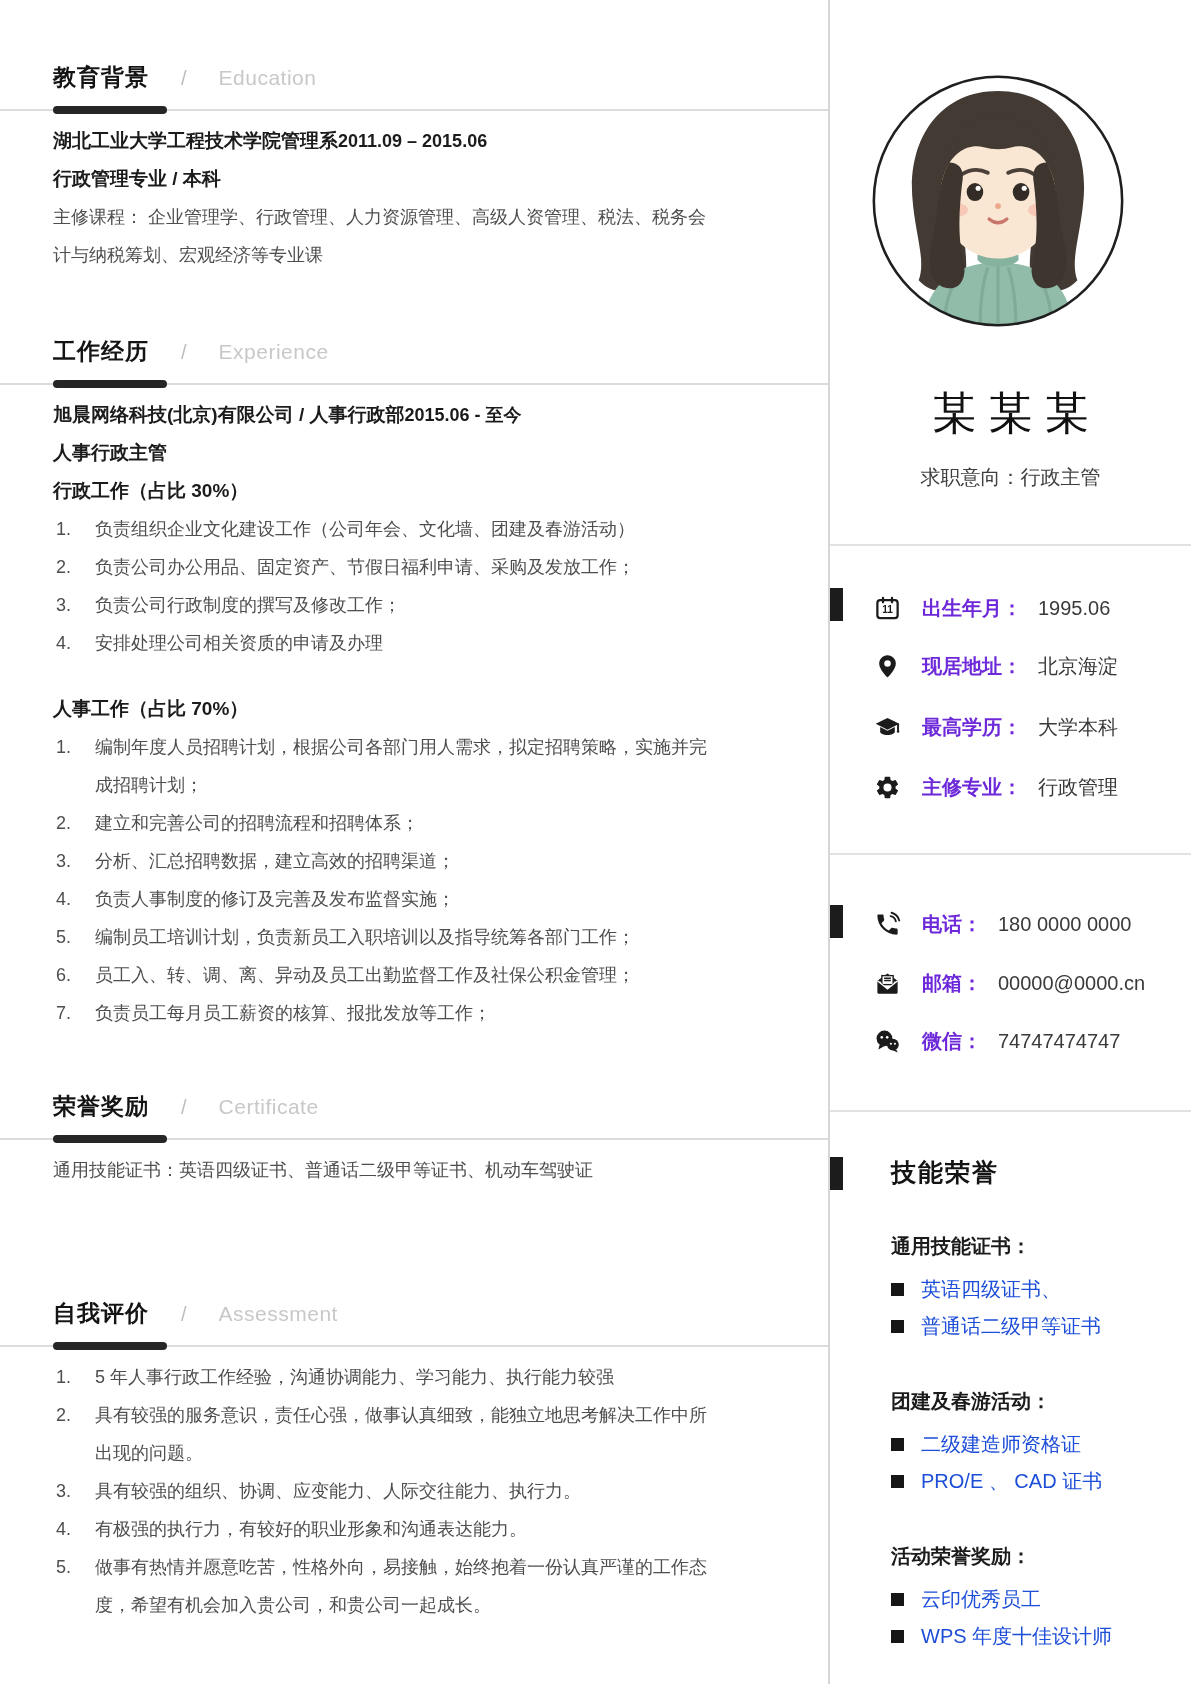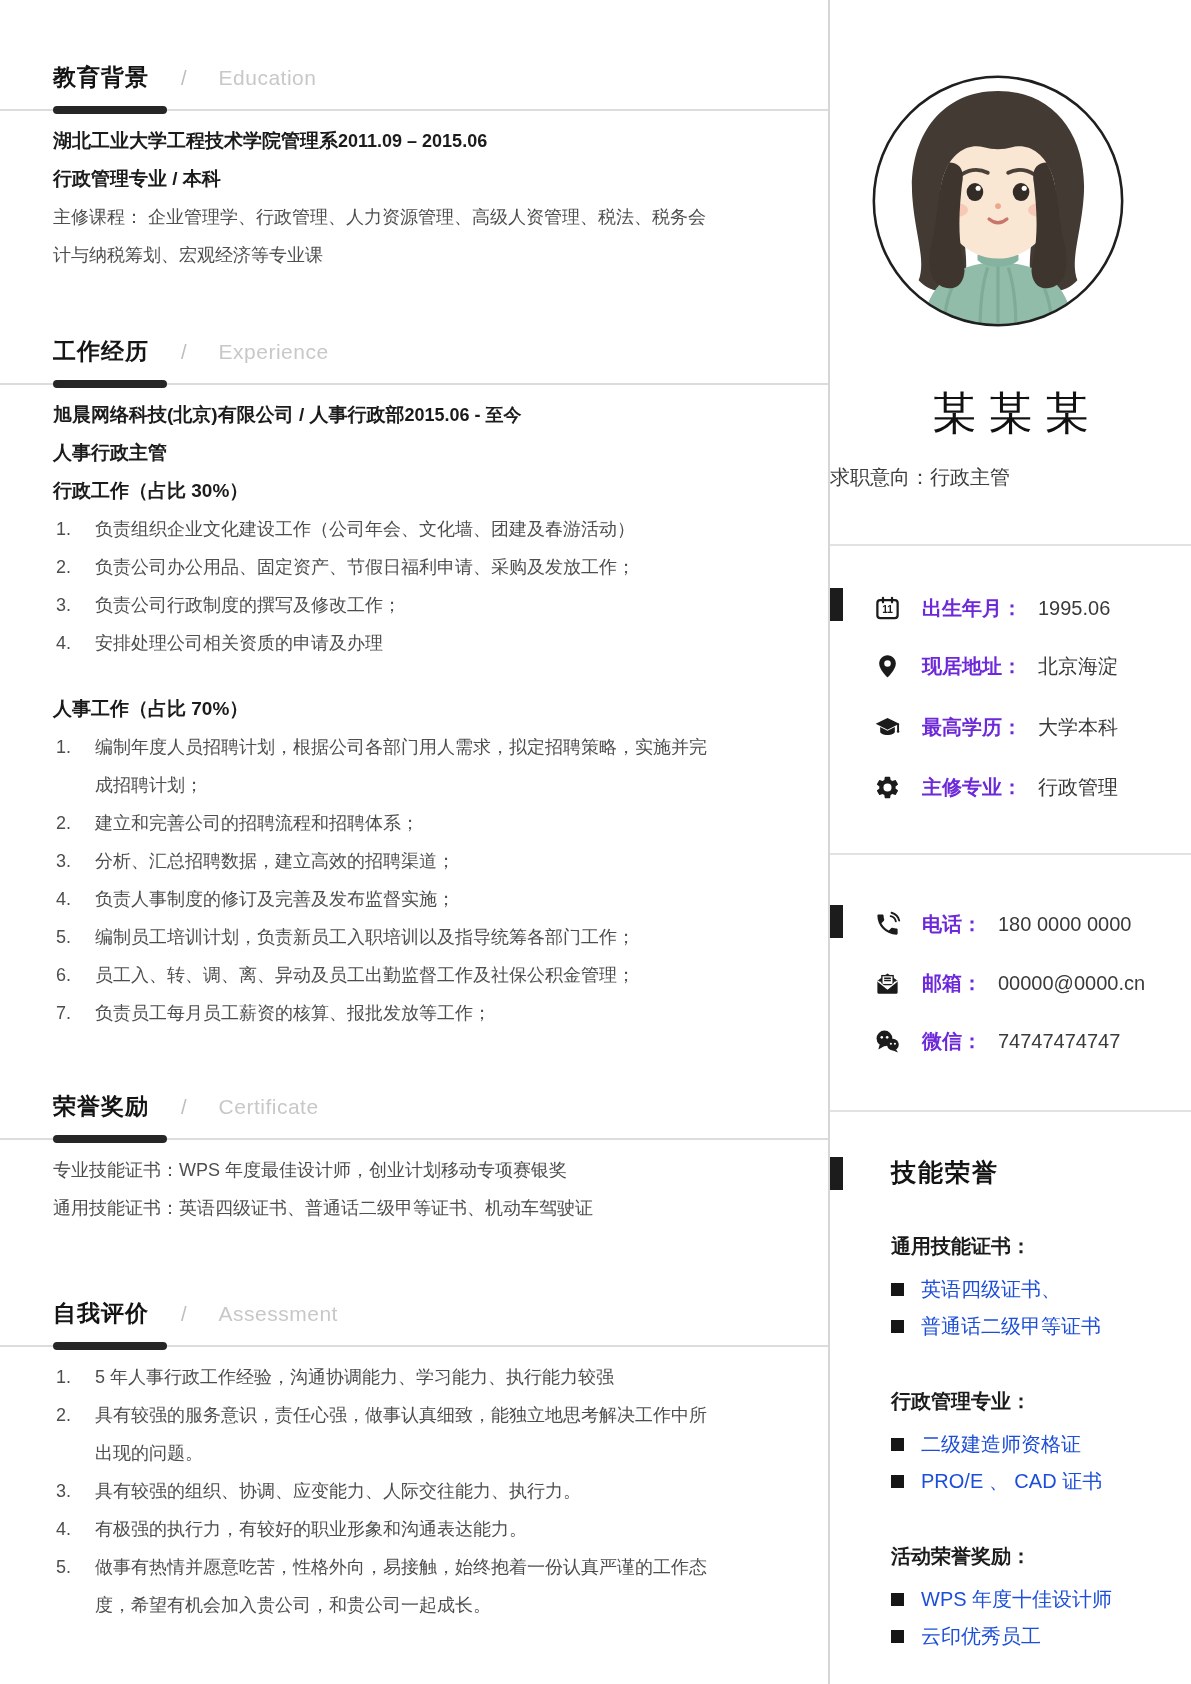--- a/index.html
+++ b/index.html
@@ -27,21 +27,21 @@
   .mt28{margin-top:28px;}
 
   ol.num{list-style:none;margin:0;padding:0;counter-reset:n;}
   ol.num li{position:relative;padding-left:42px;font-size:18px;color:#4e4e4e;line-height:38px;counter-increment:n;}
   ol.num li::before{content:counter(n) ".";position:absolute;left:3px;top:0;color:#4e4e4e;}
 
   
   .sidebar{position:absolute;left:830px;top:0;right:0;height:100%;}
   .avatar-wrap{position:absolute;left:40px;top:73px;width:256px;height:256px;}
   .name{position:absolute;left:0;right:0;top:384px;text-align:center;font-size:44px;color:#111;}
-  .intent{position:absolute;left:0;right:0;top:464px;text-align:left;font-size:20px;color:#3e3e3e;}
+  .intent{position:absolute;left:0;right:0;top:464px;text-align:center;font-size:20px;color:#3e3e3e;}
   .sep{position:absolute;left:0;right:0;height:2px;background:#e2e2e2;}
   .bar{position:absolute;left:0;width:13px;height:33px;background:#1c1c1c;}
 
   .inforow{position:absolute;left:44px;right:6px;height:40px;display:flex;align-items:center;}
   .inforow .ic{width:27px;height:27px;flex:none;margin-right:21px;}
   .inforow .lab{font-size:20px;color:#6d28d9;margin-right:16px;white-space:nowrap;font-weight:bold;}
   .inforow .val{font-size:20px;color:#3a3a3a;white-space:nowrap;}
 
   .skills-title{position:absolute;left:61px;top:1156px;font-size:25px;font-weight:bold;color:#141414;letter-spacing:2px;}
   .skills-body{position:absolute;left:61px;top:1233px;right:4px;}
@@ -108,21 +108,20 @@
     </div>
 
     <div class="sec" style="top:1089px">
       <div class="sec-head">
         <span class="sec-title">荣誉奖励</span>
         <span class="sec-slash">/</span>
         <span class="sec-en">Certificate</span>
       </div>
       <div class="sec-rule"></div>
       <div class="sec-body">
-        <div class="body-text">专业技能证书：WPS 年度最佳设计师，创业计划移动专项赛银奖</div>
         <div class="body-text">通用技能证书：英语四级证书、普通话二级甲等证书、机动车驾驶证</div>
       </div>
     </div>
 
     <div class="sec" style="top:1296px">
       <div class="sec-head">
         <span class="sec-title">自我评价</span>
         <span class="sec-slash">/</span>
         <span class="sec-en">Assessment</span>
       </div>
@@ -264,36 +263,36 @@
         <div class="sg-item">
             <span class="sq"></span>
             <span>英语四级证书、</span>
           </div>
         <div class="sg-item">
             <span class="sq"></span>
             <span>普通话二级甲等证书</span>
           </div>
       </div>
       <div class="sgroup">
-        <div class="sg-title">行政管理专业：</div>
+        <div class="sg-title">团建及春游活动：</div>
         <div class="sg-item">
             <span class="sq"></span>
             <span>二级建造师资格证</span>
           </div>
         <div class="sg-item">
             <span class="sq"></span>
             <span>PRO/E 、 CAD 证书</span>
           </div>
       </div>
       <div class="sgroup">
         <div class="sg-title">活动荣誉奖励：</div>
         <div class="sg-item">
             <span class="sq"></span>
+            <span>云印优秀员工</span>
+          </div>
+        <div class="sg-item">
+            <span class="sq"></span>
             <span>WPS 年度十佳设计师</span>
-          </div>
-        <div class="sg-item">
-            <span class="sq"></span>
-            <span>云印优秀员工</span>
           </div>
       </div>
     </div>
   </div>
 </div>
 
 </body></html>

